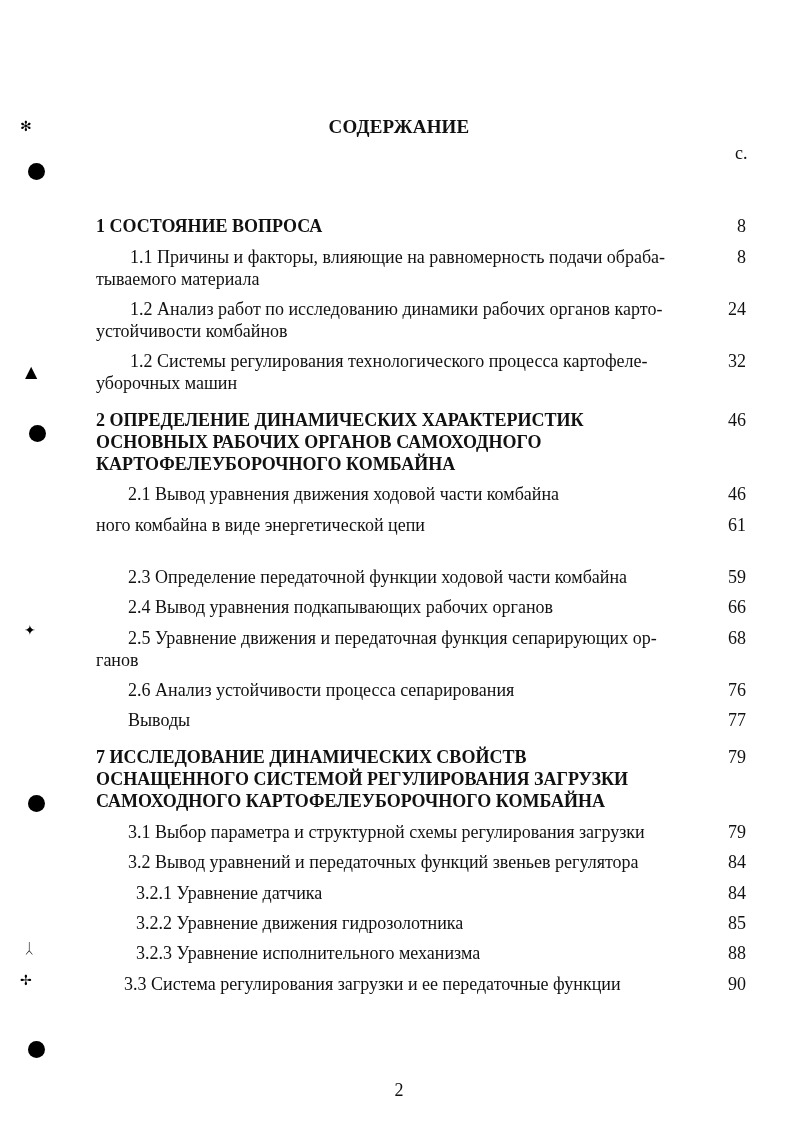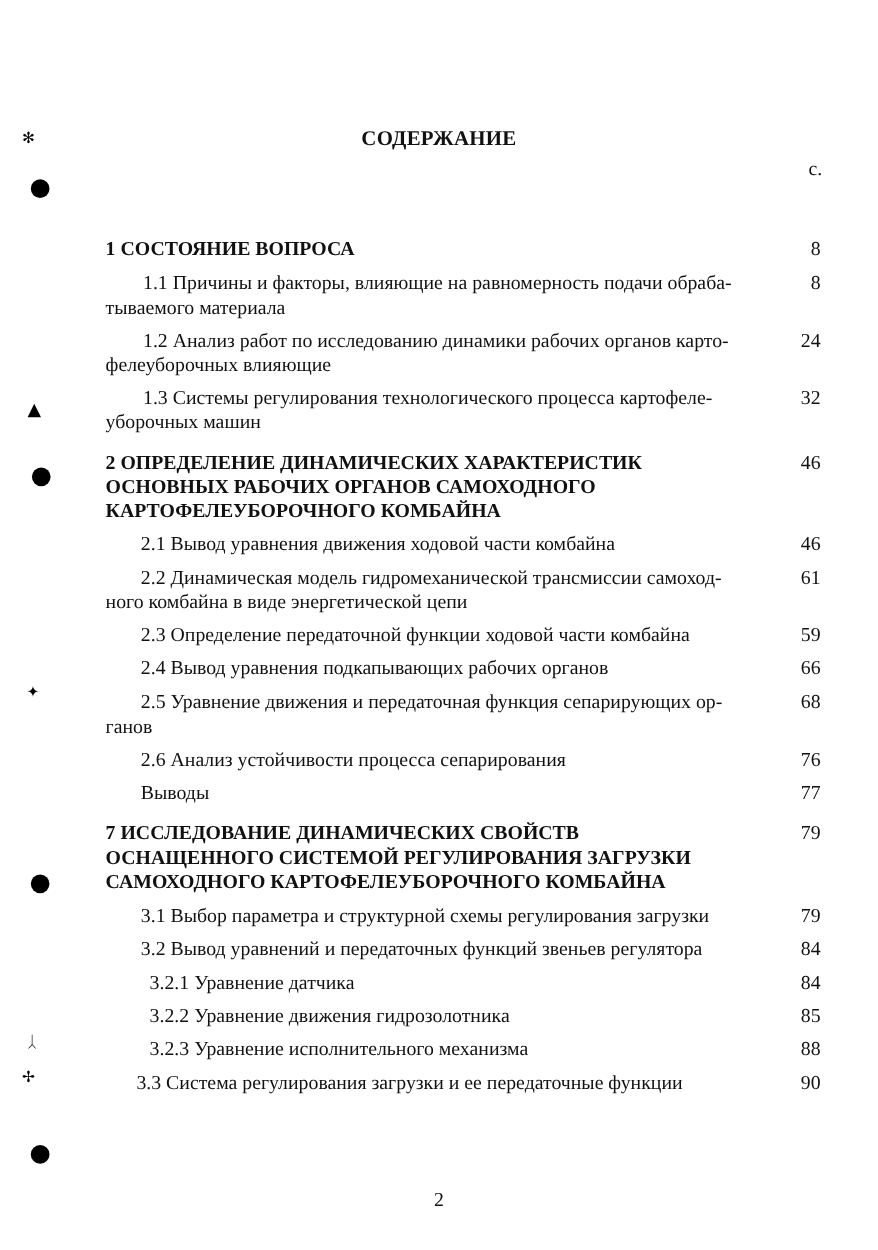--- a/index.html
+++ b/index.html
@@ -51,44 +51,43 @@
   </div>
 
   <div class="row" style="top:246px;">
     <span class="txt ind1">1.1 Причины и факторы, влияющие на равномерность подачи обраба-</span>
     <span class="txt">тываемого материала</span>
     <span class="pg">8</span>
   </div>
 
   <div class="row" style="top:298px;">
     <span class="txt ind1">1.2 Анализ работ по исследованию динамики рабочих органов карто-</span>
-    <span class="txt">фелеуборочных влияющие</span>
+    <span class="txt">устойчивости комбайнов</span>
     <span class="pg">24</span>
   </div>
 
   <div class="row" style="top:350px;">
-    <span class="txt ind1">1.3 Системы регулирования технологического процесса картофеле-</span>
+    <span class="txt ind1">1.2 Системы регулирования технологического процесса картофеле-</span>
     <span class="txt">уборочных машин</span>
     <span class="pg">32</span>
   </div>
 
   <div class="row chapter" style="top:409px;">
     <span class="txt">2  ОПРЕДЕЛЕНИЕ ДИНАМИЧЕСКИХ ХАРАКТЕРИСТИК</span>
     <span class="txt">ОСНОВНЫХ РАБОЧИХ ОРГАНОВ САМОХОДНОГО</span>
     <span class="txt">КАРТОФЕЛЕУБОРОЧНОГО КОМБАЙНА</span>
     <span class="pg">46</span>
   </div>
 
   <div class="row" style="top:483px;">
     <span class="txt ind2">2.1 Вывод уравнения движения ходовой части комбайна</span>
     <span class="pg">46</span>
   </div>
 
   <div class="row" style="top:514px;">
-    <span class="txt ind2">2.2 Динамическая модель гидромеханической трансмиссии самоход-</span>
     <span class="txt">ного комбайна в виде энергетической цепи</span>
     <span class="pg">61</span>
   </div>
 
   <div class="row" style="top:566px;">
     <span class="txt ind2">2.3 Определение передаточной функции ходовой части комбайна</span>
     <span class="pg">59</span>
   </div>
 
   <div class="row" style="top:596px;">

